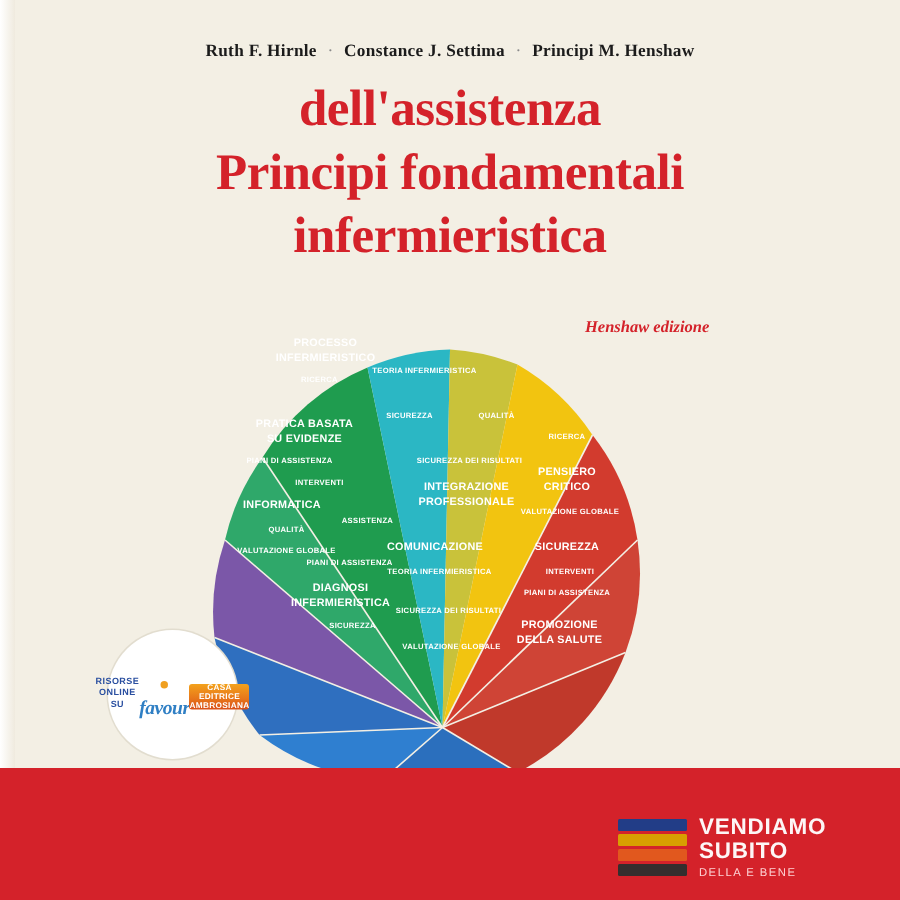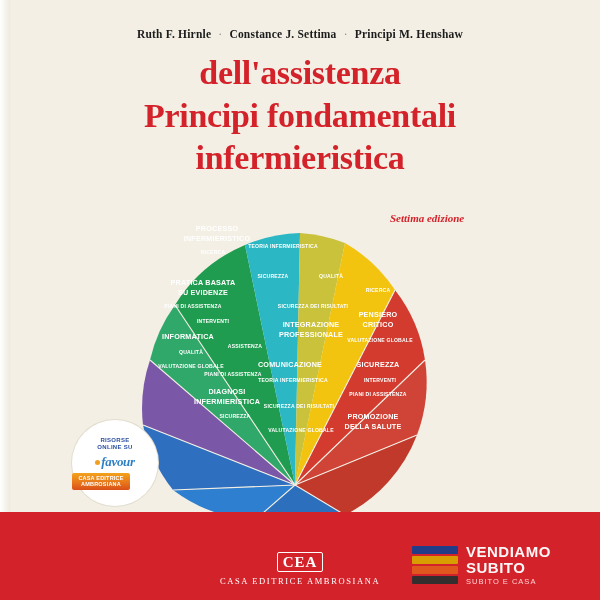--- a/index.html
+++ b/index.html
@@ -91,21 +91,22 @@
   .online-badge {
     position: absolute;
     left: 72px;
     top: 420px;
     width: 86px;
     height: 86px;
     border-radius: 50%;
     background: #ffffff;
     box-shadow: 0 0 0 1px #e2ddcf;
     display: flex;
-    flex-direction: column;
+    flex-direction: row;
+    align-items: center;
     justify-content: center;
     text-align: center;
   }
   .online-badge .ob-top {
     font-family: "Liberation Sans", sans-serif;
     font-size: 6px;
     font-weight: bold;
     color: #2a4fa0;
     line-height: 1.25;
     letter-spacing: 0.3px;
@@ -245,21 +246,21 @@
     <span class="sep">·</span>
     <span>Principi M. Henshaw</span>
   </div>
 
   <div class="title-block">
     <div class="title-line">dell'assistenza</div>
     <div class="title-line">Principi fondamentali</div>
     <div class="title-line">infermieristica</div>
   </div>
 
-  <div class="edition">Settima edizione</div>
+  <div class="edition">Henshaw edizione</div>
 
   <div class="fan-wrap">
     <svg width="410" height="340" viewBox="0 0 410 340" xmlns="http://www.w3.org/2000/svg">
       <defs>
         <clipPath id="fanClip">
           <path d="M190 320 L190 320 A215 215 0 0 1 190 15 A215 215 0 0 1 190 320 Z"></path>
         </clipPath>
       </defs>
 
       <g>
@@ -348,32 +349,28 @@
     <div class="ob-brand">
       <span class="dot"></span><span>favour</span>
     </div>
     <div class="ob-logo">
       <span>CASA EDITRICE AMBROSIANA</span>
     </div>
   </div>
 
   <div class="bottom-band"></div>
 
-  <div class="publisher">
-    <div class="pub-mark">CEA</div>
-    <div class="pub-name">CASA EDITRICE AMBROSIANA</div>
-  </div>
 
   <div class="watermark">
     <div class="wm-stack">
       <i class="b1"></i>
       <i class="b2"></i>
       <i class="b3"></i>
       <i class="b4"></i>
     </div>
     <div class="wm-text">
       <div class="l1">VENDIAMO</div>
       <div class="l2">SUBITO</div>
-      <div class="l3">SUBITO E CASA</div>
+      <div class="l3">DELLA E BENE</div>
     </div>
   </div>
 
 </div>
 
 </body></html>

